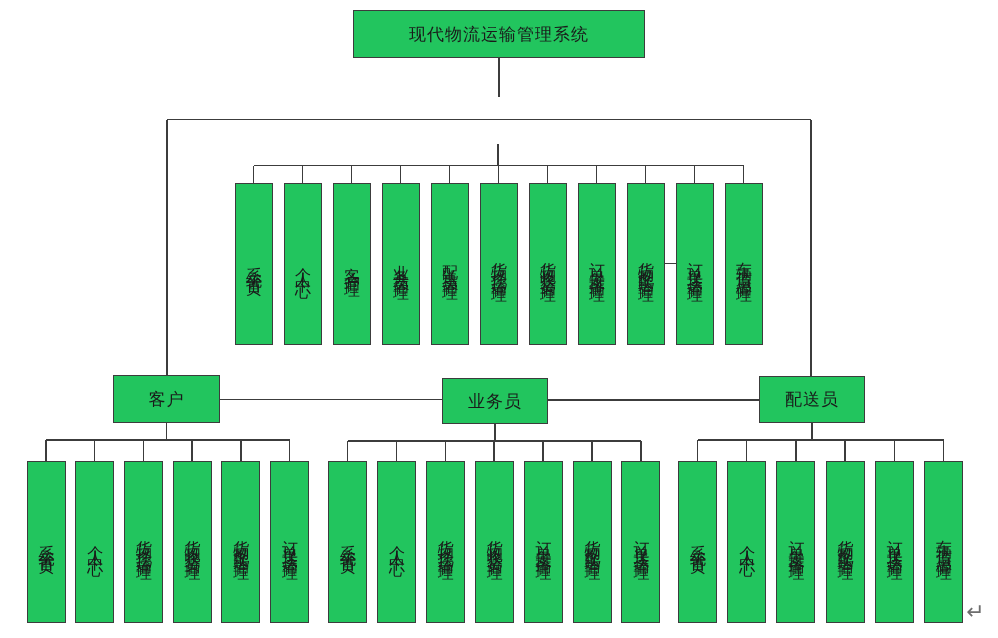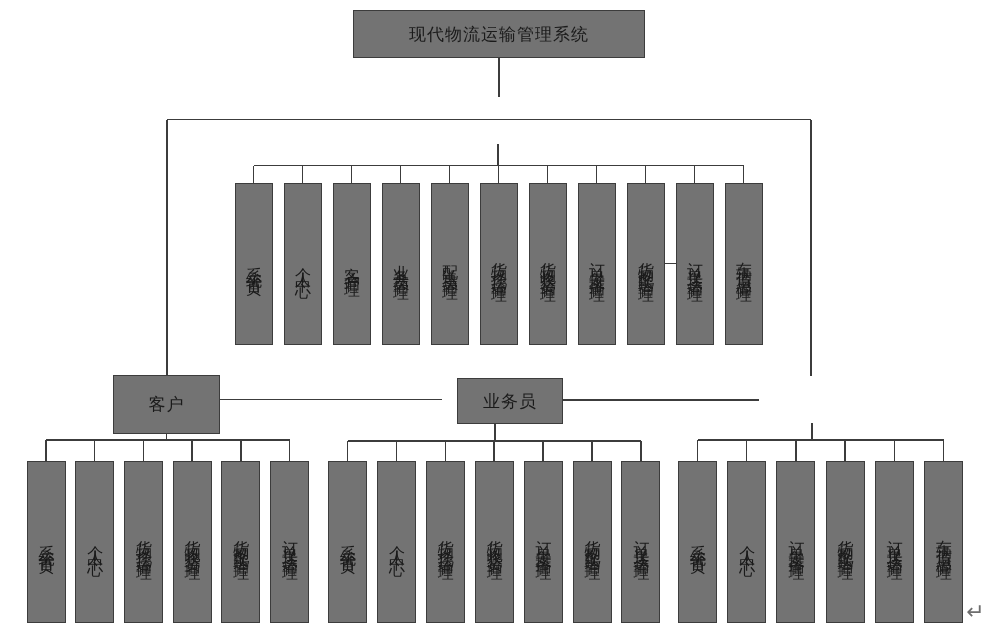--- a/index.html
+++ b/index.html
@@ -8,21 +8,21 @@
     width: 998px; height: 638px;
     background: #ffffff;
     font-family: "Liberation Serif", "DejaVu Serif", serif;
     color: #1a1a1a;
     overflow: hidden;
   }
   .node {
     position: absolute;
     box-sizing: border-box;
     border: 1.5px solid #3c3c3c;
-    background: #737373;
+    background: #22c55e;
     display: flex;
     align-items: center;
     justify-content: center;
     font-size: 17px;
     letter-spacing: 1px;
     white-space: nowrap;
   }
   .node.v {
     writing-mode: vertical-rl;
     text-orientation: upright;
@@ -38,22 +38,22 @@
     position: absolute;
     left: 966px; top: 601px;
     font-family: "DejaVu Sans", sans-serif;
     font-size: 22px;
     color: #6e6e6e;
     line-height: 1;
   }
   
   #root-node   { left:353px; top:10px;  width:292px; height:48px; }
   #admin-node  { left:446px; top:97px;  width:104px; height:47px; }
-  #role-customer { left:113px; top:375px; width:107px; height:59px;text-align:right; }
-  #role-salesman { left:457px; top:378px; width:106px; height:46px; }
+  #role-customer { left:113px; top:375px; width:107px; height:48px;text-align:right; }
+  #role-salesman { left:442px; top:378px; width:106px; height:46px; }
   #role-courier  { left:759px; top:376px; width:106px; height:47px; }
 </style>
 </head>
 <body>
 
 <div id="canvas">
   <div id="lines">
       <div class="line" style="left: 498.25px; top: 58px; width: 1.5px; height: 39px;"></div>
       <div class="line" style="left: 167px; top: 118.75px; width: 644px; height: 1.5px;"></div>
       <div class="line" style="left: 166.25px; top: 119.5px; width: 1.5px; height: 255.5px;"></div>
@@ -97,20 +97,21 @@
       <div class="line" style="left: 745.95px; top: 440px; width: 1.5px; height: 21px;"></div>
       <div class="line" style="left: 795.15px; top: 440px; width: 1.5px; height: 21px;"></div>
       <div class="line" style="left: 844.35px; top: 440px; width: 1.5px; height: 21px;"></div>
       <div class="line" style="left: 893.55px; top: 440px; width: 1.5px; height: 21px;"></div>
       <div class="line" style="left: 942.75px; top: 440px; width: 1.5px; height: 21px;"></div>
     </div>
 
   <div class="node" id="root-node">现代物流运输管理系统</div>
   <div class="node" id="role-customer">客户</div>
   <div class="node" id="role-salesman">业务员</div>
+  <div class="node" id="role-courier">配送员</div>
 
   <div id="nodes">
       <div class="node v" style="left: 234.5px; top: 183px; width: 38px; height: 162px;">系统首页</div>
       <div class="node v" style="left: 283.5px; top: 183px; width: 38px; height: 162px;">个人中心</div>
       <div class="node v" style="left: 332.5px; top: 183px; width: 38px; height: 162px;">客户管理</div>
       <div class="node v" style="left: 381.5px; top: 183px; width: 38px; height: 162px;">业务员管理</div>
       <div class="node v" style="left: 430.5px; top: 183px; width: 38px; height: 162px;">配送员管理</div>
       <div class="node v" style="left: 479.5px; top: 183px; width: 38px; height: 162px;">货物托运管理</div>
       <div class="node v" style="left: 528.5px; top: 183px; width: 38px; height: 162px;">货物收货管理</div>
       <div class="node v" style="left: 577.5px; top: 183px; width: 38px; height: 162px;">订单安排管理</div>

